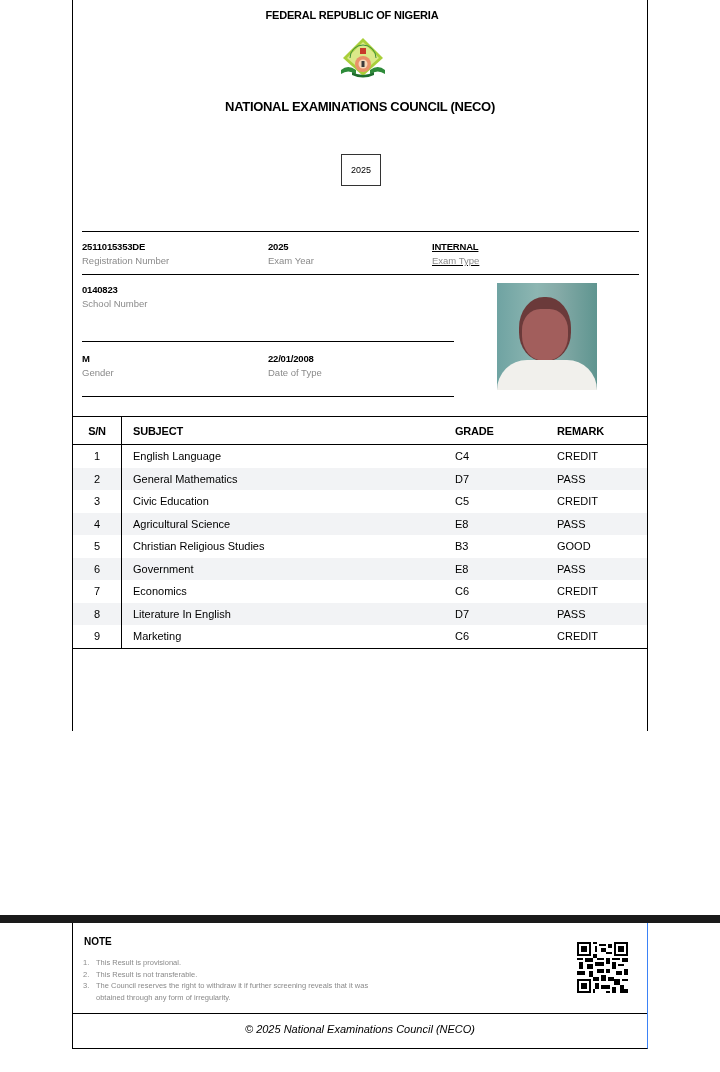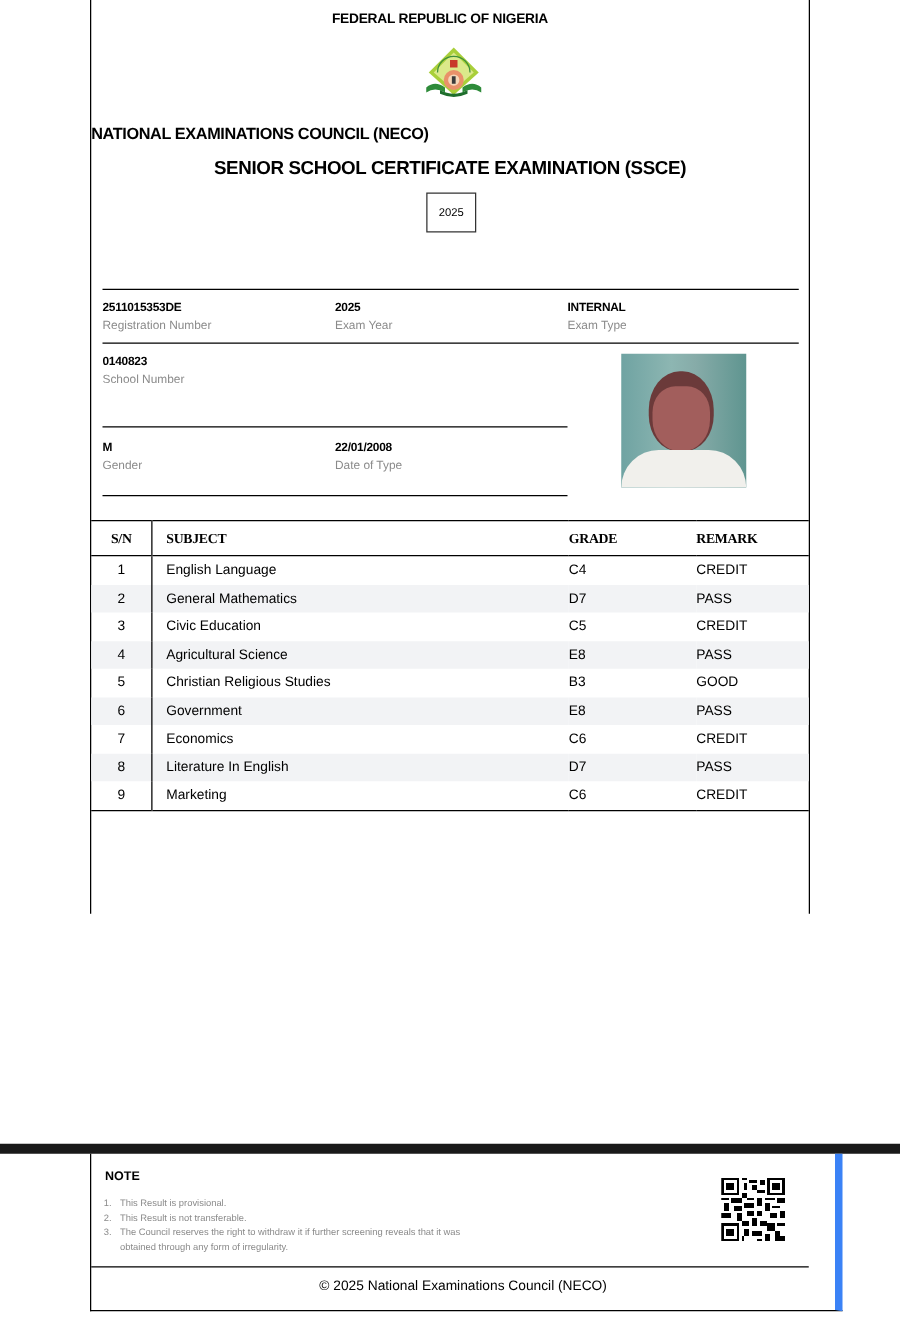--- a/index.html
+++ b/index.html
@@ -7,21 +7,21 @@
          font-family: "Liberation Sans", sans-serif; color: #000; }
 
   .card { position: absolute; left: 72px; top: 0; width: 574px; height: 731px;
           border-left: 1px solid #000; border-right: 1px solid #000; border-bottom: none; }
 
   .country { position: absolute; top: 9px; left: 0; right: 16px; text-align: center;
              font-size: 11px; font-weight: bold; letter-spacing: -0.2px; }
 
   .logo { position: absolute; left: 265px; top: 36px; width: 50px; height: 44px; }
 
-  .council { position: absolute; top: 99px; left: 0; right: 0; text-align: left;
+  .council { position: absolute; top: 99px; left: 0; right: 0; text-align: center;
              font-size: 13px; font-weight: bold; letter-spacing: -0.3px; }
   .exam-title { position: absolute; top: 126px; left: 0; right: 0; text-align: center;
                 font-size: 15px; font-weight: bold; letter-spacing: -0.3px; }
   .year-box { position: absolute; left: 268px; top: 154px; width: 38px; height: 30px;
               border: 1.5px solid #333; font-size: 9px; display: flex; align-items: center;
               justify-content: center; }
 
   .field { position: absolute; }
   .field .val { font-size: 9.5px; font-weight: bold; line-height: 14px; letter-spacing: -0.2px; }
   .field .lbl { font-size: 9.5px; color: #8a8a8a; line-height: 14px; }
@@ -35,40 +35,40 @@
                  background: #6b3a3a; border-radius: 48% 48% 45% 45%; }
   .photo .face { position: absolute; left: 25px; top: 26px; width: 46px; height: 52px;
                  background: #a25e5c; border-radius: 40% 40% 48% 48%; }
   .photo .shirt { position: absolute; left: 0; bottom: 0; width: 100px; height: 30px;
                   background: #f1f0ec; border-radius: 30px 30px 0 0; }
 
   table.results { position: absolute; left: 0; top: 416px; width: 574px; border-collapse: collapse;
                   font-size: 11px; }
   table.results th, table.results td { height: 22.5px; padding: 0; text-align: left; }
   table.results thead tr { border-top: 1px solid #000; border-bottom: 1px solid #000; }
-  table.results th { height: 27px; font-weight: bold; letter-spacing: -0.2px; font-family: Liberation Serif, serif; }
+  table.results th { height: 27px; font-weight: bold; letter-spacing: -0.2px; }
   table.results tbody tr:nth-child(even) { background: #f2f3f5; }
   table.results tbody tr:last-child { border-bottom: 1px solid #000; }
   .c-sn { width: 48px; text-align: center !important; border-right: 1px solid #000; }
   .c-sub { width: 322px; padding-left: 11px !important; }
   .c-grade { width: 102px; }
   .c-rem { }
 
   .black-bar { position: absolute; left: 0; top: 915px; width: 720px; height: 8px; background: #1a1a1a; }
 
   .footer { position: absolute; left: 72px; top: 923px; width: 574px; height: 125px;
-            border-left: 1px solid #000; border-right: 6px solid #3b82f6; border-bottom: 1px solid #000; padding-left: 21px; }
+            border-left: 1px solid #000; border-right: 1px solid #3b82f6; border-bottom: 1px solid #000; }
   .note-title { position: absolute; left: 11px; top: 13px; font-size: 10px; font-weight: bold; }
   .notes { position: absolute; left: 10px; top: 34px; margin: 0; padding: 0; list-style: none;
            font-size: 7.5px; color: #8a8a8a; line-height: 11.5px; }
   .notes li { display: flex; }
   .notes .num { width: 13px; flex: none; }
   .qr { position: absolute; left: 504px; top: 19px; width: 51px; height: 51px; }
   .footer-sep { position: absolute; left: 0; top: 90px; width: 574px; height: 1px; background: #000; }
-  .copyright { position: absolute; left: 0; right: 0; top: 100px; text-align: center; font-size: 11px; }
+  .copyright { position: absolute; left: 0; right: 0; top: 100px; text-align: center; font-size: 11px; font-style: italic; }
 </style>
 </head>
 <body>
 
 <div class="card">
   <div class="country">FEDERAL REPUBLIC OF NIGERIA</div>
 
   <svg class="logo" viewBox="0 0 50 44">
     <polygon points="25,2 45,22 25,40 5,22" fill="#a9cf3a"></polygon>
     <polygon points="25,6 41,22 25,36 9,22" fill="#dbe98a"></polygon>
@@ -76,34 +76,33 @@
     <rect x="22" y="12" width="6" height="6" fill="#c83a2a"></rect>
     <circle cx="25" cy="28" r="8" fill="#e9916a"></circle>
     <circle cx="25" cy="28" r="4.5" fill="#f6d7b8"></circle>
     <rect x="23.5" y="25" width="3" height="6" fill="#3b3b3b"></rect>
     <path d="M3 34 Q10 28 18 34 L18 38 Q10 33 3 38 Z" fill="#2e8b3a"></path>
     <path d="M47 34 Q40 28 32 34 L32 38 Q40 33 47 38 Z" fill="#2e8b3a"></path>
     <path d="M14 36 Q25 42 36 36 L36 39 Q25 44 14 39 Z" fill="#1f6e2d"></path>
   </svg>
 
   <div class="council">NATIONAL EXAMINATIONS COUNCIL (NECO)</div>
-  <div class="exam-title">SENIOR SCHOOL CERTIFICATE EXAMINATION (SSCE)</div>
   <div class="year-box">2025</div>
 
   <div class="hr" style="left:9px; top:231px; width:557px;"></div>
 
   <div class="field" style="left:9px; top:240px;">
     <div class="val">2511015353DE</div>
     <div class="lbl">Registration Number</div>
   </div>
   <div class="field" style="left:195px; top:240px;">
     <div class="val">2025</div>
     <div class="lbl">Exam Year</div>
   </div>
-  <div class="field" style="left:381px; top:240px;">
+  <div class="field" style="left:359px; top:240px;text-decoration:underline;">
     <div class="val">INTERNAL</div>
     <div class="lbl">Exam Type</div>
   </div>
   <div class="hr" style="left:9px; top:274px; width:557px;"></div>
 
   <div class="field" style="left:9px; top:283px;">
     <div class="val">0140823</div>
     <div class="lbl">School Number</div>
   </div>
   <div class="hr" style="left:9px; top:341px; width:372px;"></div>

